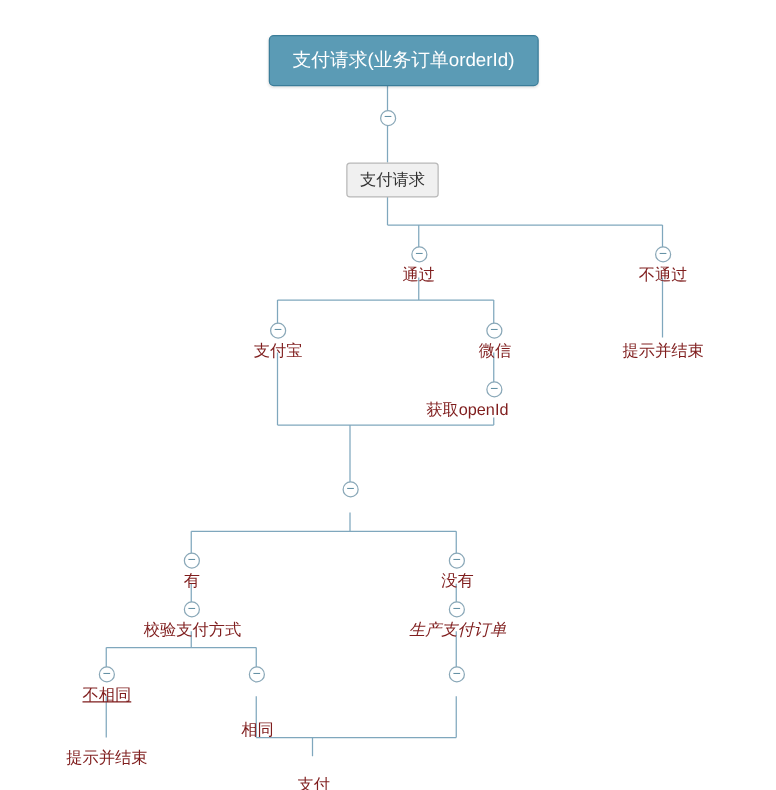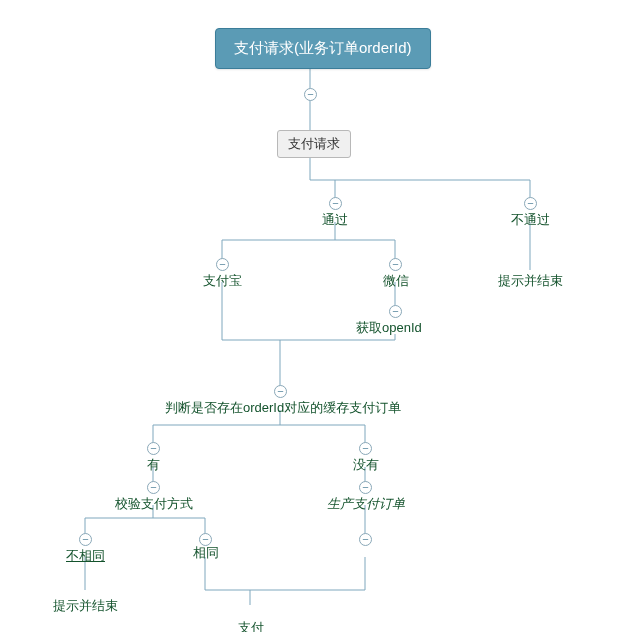--- a/index.html
+++ b/index.html
@@ -43,21 +43,21 @@
   .box {
     background: #f0f0f0;
     border: 1px solid #b8b8b8;
     border-radius: 3px;
     padding: 4px 10px;
     font-size: 13px;
     color: #333;
   }
   .label {
     font-size: 13px;
-    color: #14532d;
+    color: #7f1d1d;
     background: transparent;
   }
   .collapse {
     position: absolute;
     width: 13px;
     height: 13px;
     border: 1px solid #8aa8b8;
     border-radius: 50%;
     background: #fff;
     font-size: 11px;
@@ -162,28 +162,25 @@
 <div class="collapse" style="left:389px; top:258px;"></div>
 <div class="node label" style="left:383px; top:272px;">
   <span>微信</span>
 </div>
 
 <div class="node label" style="left:498px; top:272px;">
   <span>提示并结束</span>
 </div>
 
 <div class="collapse" style="left:389px; top:305px;"></div>
-<div class="node label" style="left:356px; top:319px;">
+<div class="node label" style="left:341px; top:319px;">
   <span>获取openId</span>
 </div>
 
 <div class="collapse" style="left:274px; top:385px;"></div>
-<div class="node label" style="left:165px; top:399px;">
-  <span>判断是否存在orderId对应的缓存支付订单</span>
-</div>
 
 <div class="collapse" style="left:147px; top:442px;"></div>
 <div class="node label" style="left:147px; top:456px;">
   <span>有</span>
 </div>
 
 <div class="collapse" style="left:359px; top:442px;"></div>
 <div class="node label" style="left:353px; top:456px;">
   <span>没有</span>
 </div>
@@ -197,21 +194,21 @@
 <div class="node label" style="left:327px; top:495px;font-style:italic;">
   <span>生产支付订单</span>
 </div>
 
 <div class="collapse" style="left:79px; top:533px;"></div>
 <div class="node label" style="left:66px; top:547px;text-decoration:underline;">
   <span>不相同</span>
 </div>
 
 <div class="collapse" style="left:199px; top:533px;"></div>
-<div class="node label" style="left:193px; top:544px;font-family:Liberation Serif, serif;">
+<div class="node label" style="left:193px; top:575px;font-family:Liberation Serif, serif;">
   <span>相同</span>
 </div>
 
 <div class="collapse" style="left:359px; top:533px;"></div>
 
 <div class="node label" style="left:53px; top:597px;">
   <span>提示并结束</span>
 </div>
 
 <div class="node label" style="left:238px; top:607px;margin-top:12px;">

